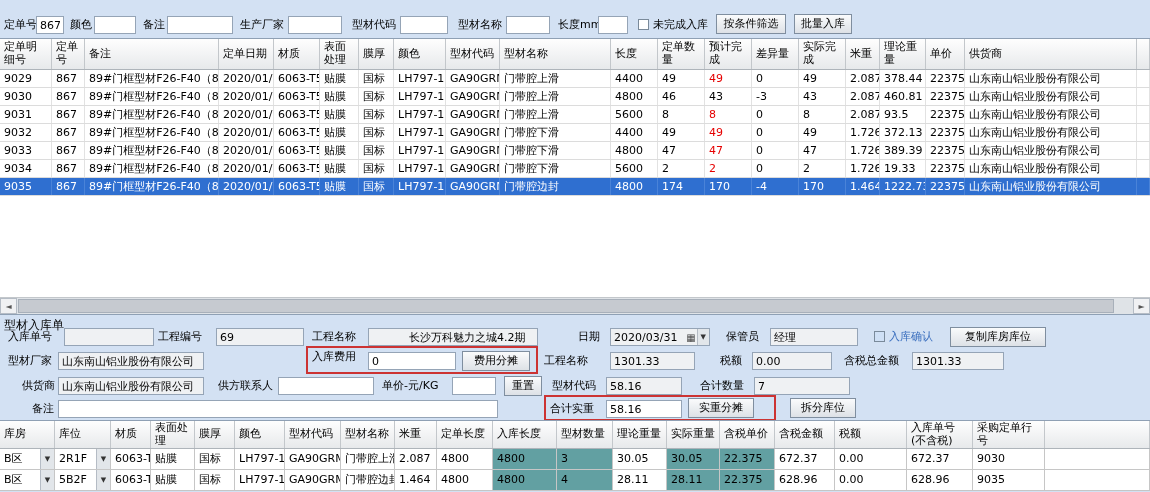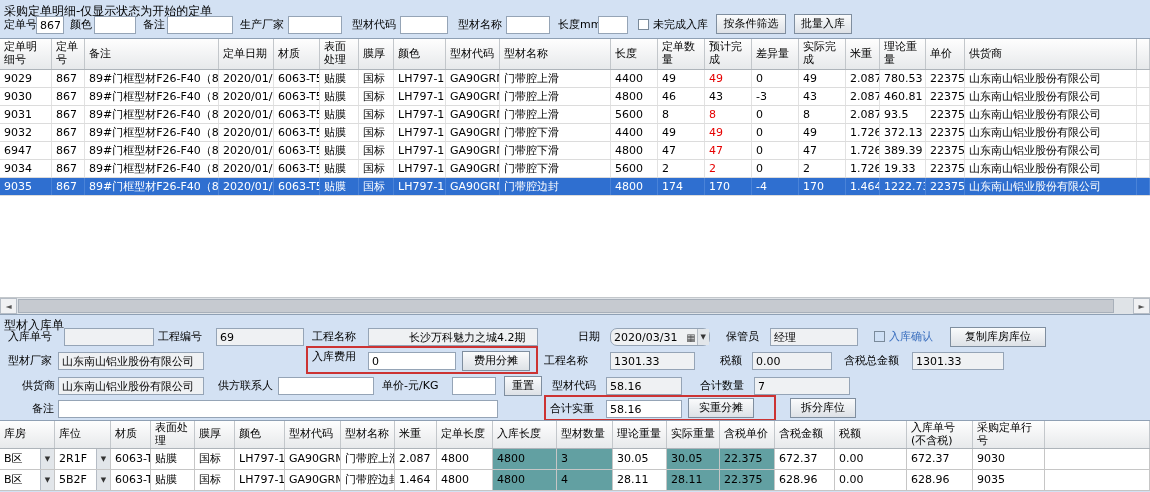--- a/index.html
+++ b/index.html
@@ -36,21 +36,20 @@
 
 .hscroll{position:absolute;left:0;bottom:0;width:1150px;height:17px;background:#dfe3e7;border-top:1px solid #c3c7cb;}
 .sb-btn{position:absolute;top:0;width:17px;height:16px;background:#f0f1f3;border:1px solid #b5bcc5;font-size:8px;color:#555;text-align:center;line-height:15px;}
 .sb-thumb{position:absolute;top:1px;left:18px;width:1096px;height:14px;background:#c6cad0;border:1px solid #a8b0ba;}
 </style>
 </head>
 <body>
 
 <div class="screen">
 
-  <div class="sect-title" style="left:4px;top:3px;">采购定单明细-仅显示状态为开始的定单</div>
 
   <div>
     <span class="flb" style="left:4px;top:16px;">定单号</span>
     <input class="fld" style="left: 36px; top: 16px; width: 28px;" value="867">
     <span class="flb" style="left:70px;top:16px;">颜色</span>
     <input class="fld" style="left: 94px; top: 16px; width: 42px;" value="">
     <span class="flb" style="left:143px;top:16px;">备注</span>
     <input class="fld" style="left: 167px; top: 16px; width: 66px;" value="">
     <span class="flb" style="left:240px;top:16px;">生产厂家</span>
     <input class="fld" style="left: 288px; top: 16px; width: 54px;" value="">
@@ -100,21 +99,21 @@
           <div class="g-c" style="width: 35px; line-height: 17px;">国标</div>
           <div class="g-c" style="width: 52px; line-height: 17px;">LH797-1LL0</div>
           <div class="g-c" style="width: 54px; line-height: 17px;">GA90GRM03</div>
           <div class="g-c" style="width: 111px; line-height: 17px;">门带腔上滑</div>
           <div class="g-c" style="width: 47px; line-height: 17px;">4400</div>
           <div class="g-c" style="width: 47px; line-height: 17px;">49</div>
           <div class="g-c red" style="width: 47px; line-height: 17px;">49</div>
           <div class="g-c" style="width: 47px; line-height: 17px;">0</div>
           <div class="g-c" style="width: 47px; line-height: 17px;">49</div>
           <div class="g-c" style="width: 34px; line-height: 17px;">2.087</div>
-          <div class="g-c" style="width: 46px; line-height: 17px;">780.53</div>
+          <div class="g-c" style="width: 46px; line-height: 17px;">378.44</div>
           <div class="g-c" style="width: 39px; line-height: 17px;">22375</div>
           <div class="g-c" style="width: 172px; line-height: 17px;">山东南山铝业股份有限公司</div>
           <div class="g-c" style="width: 13px; line-height: 17px;"></div>
         </div>
         <div class="g-row" style="height: 18px;">
           <div class="g-c" style="width: 52px; line-height: 17px;">9030</div>
           <div class="g-c" style="width: 33px; line-height: 17px;">867</div>
           <div class="g-c" style="width: 134px; line-height: 17px;">89#门框型材F26-F40（866+867）</div>
           <div class="g-c" style="width: 55px; line-height: 17px;">2020/01/13</div>
           <div class="g-c" style="width: 46px; line-height: 17px;">6063-T5</div>
@@ -172,21 +171,21 @@
           <div class="g-c red" style="width: 47px; line-height: 17px;">49</div>
           <div class="g-c" style="width: 47px; line-height: 17px;">0</div>
           <div class="g-c" style="width: 47px; line-height: 17px;">49</div>
           <div class="g-c" style="width: 34px; line-height: 17px;">1.726</div>
           <div class="g-c" style="width: 46px; line-height: 17px;">372.13</div>
           <div class="g-c" style="width: 39px; line-height: 17px;">22375</div>
           <div class="g-c" style="width: 172px; line-height: 17px;">山东南山铝业股份有限公司</div>
           <div class="g-c" style="width: 13px; line-height: 17px;"></div>
         </div>
         <div class="g-row" style="height: 18px;">
-          <div class="g-c" style="width: 52px; line-height: 17px;">6947</div>
+          <div class="g-c" style="width: 52px; line-height: 17px;">9033</div>
           <div class="g-c" style="width: 33px; line-height: 17px;">867</div>
           <div class="g-c" style="width: 134px; line-height: 17px;">89#门框型材F26-F40（866+867）</div>
           <div class="g-c" style="width: 55px; line-height: 17px;">2020/01/13</div>
           <div class="g-c" style="width: 46px; line-height: 17px;">6063-T5</div>
           <div class="g-c" style="width: 39px; line-height: 17px;">贴膜</div>
           <div class="g-c" style="width: 35px; line-height: 17px;">国标</div>
           <div class="g-c" style="width: 52px; line-height: 17px;">LH797-1LL0</div>
           <div class="g-c" style="width: 54px; line-height: 17px;">GA90GRM04</div>
           <div class="g-c" style="width: 111px; line-height: 17px;">门带腔下滑</div>
           <div class="g-c" style="width: 47px; line-height: 17px;">4800</div>
@@ -255,21 +254,21 @@
   <div>
     <div class="sect-title" style="left:4px;top:317px;">型材入库单</div>
 
     <span class="flb" style="left:8px;top:328px;">入库单号</span>
     <input class="fld ro" style="left: 64px; top: 328px; width: 90px;" value="">
     <span class="flb" style="left:158px;top:328px;">工程编号</span>
     <input class="fld ro" style="left: 216px; top: 328px; width: 88px;" value="69">
     <span class="flb" style="left:312px;top:328px;">工程名称</span>
     <input class="fld ro" style="left: 368px; top: 328px; width: 170px; padding-left: 40px;" value="长沙万科魅力之城4.2期">
     <span class="flb" style="left:578px;top:328px;">日期</span>
-    <div class="datebox" style="left:610px;top:328px;width:100px;border-radius:7px;">
+    <div class="datebox" style="left:610px;top:328px;width:100px;">
       <span class="dtxt">2020/03/31</span>
       <span class="cal">▦</span>
       <span class="arr">▼</span>
     </div>
     <span class="flb" style="left:726px;top:328px;">保管员</span>
     <input class="fld ro" style="left: 770px; top: 328px; width: 88px;" value="经理">
     <span class="cbx pale" style="left:874px;top:331px;"></span>
     <span class="flb blue-lbl" style="left:889px;top:328px;">入库确认</span>
     <div class="btn" style="left:950px;top:327px;min-width:96px;">复制库房库位</div>
 

